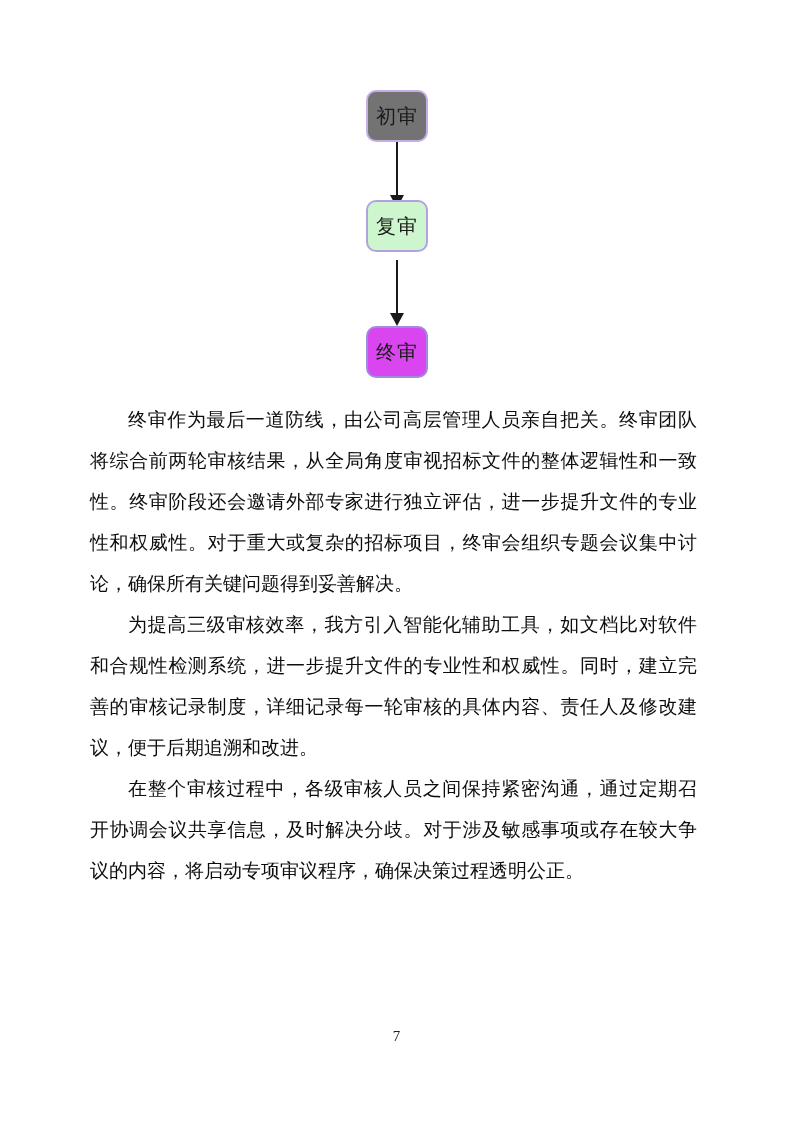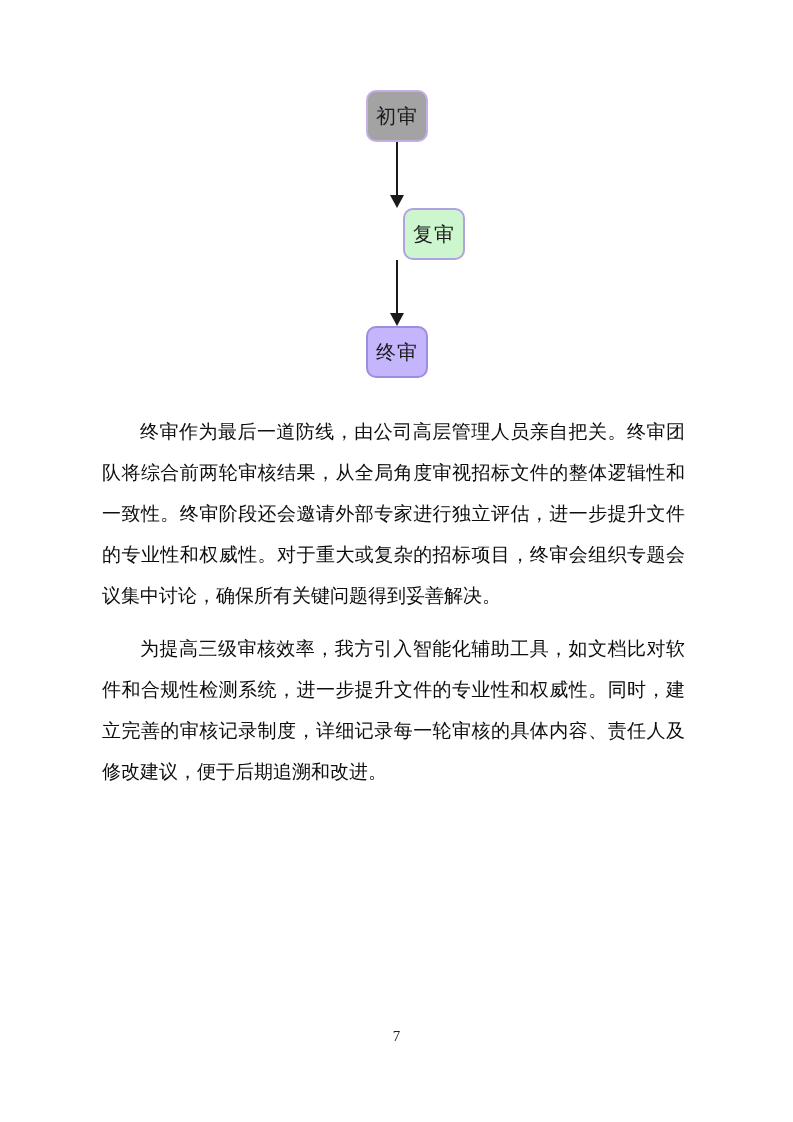--- a/index.html
+++ b/index.html
@@ -23,21 +23,21 @@
     border: 2px solid #b0a0e0;
     border-radius: 10px;
     display: flex;
     align-items: center;
     justify-content: center;
     font-size: 20px;
     color: #1a1a1a;
     letter-spacing: 1px;
   }
   .node-1 { top: 90px; }
-  .node-2 { top: 208px; margin-left: 37px; }
+  .node-2 { top: 200px; }
   .node-3 { top: 326px; }
 
   .flow-arrow { position: absolute; left: 397px; width: 0; }
   .arrow-1 { top: 142px; }
   .arrow-2 { top: 260px; }
   .flow-arrow .shaft {
     width: 2px;
     height: 53px;
     margin-left: -1px;
     background: #1a1a1a;
@@ -51,21 +51,21 @@
   }
 
   
   .content {
     position: absolute;
     left: 90px;
     top: 399px;
     width: 607px;
   }
   .content p {
-    margin: 12px;
+    margin: 0;
     font-size: 19px;
     line-height: 41px;
     text-indent: 38px;
     text-align: justify;
     text-justify: inter-ideograph;
     color: #0d0d0d;
   }
 
   
   .page-number {
@@ -76,42 +76,43 @@
     text-align: center;
     font-size: 15px;
     color: #222222;
   }
 </style>
 </head>
 <body>
 
 <div class="page">
 
-  <div class="flow-node node-1" style="background: #a3a3a3; border-color: rgb(196, 174, 230);">
+  <div class="flow-node node-1" style="background: #737373; border-color: rgb(196, 174, 230);">
     <span>初审</span>
   </div>
 
   <div class="flow-arrow arrow-1">
     <div class="shaft" style="background: rgb(26, 26, 26);"></div>
     <div class="head" style="border-top-color: rgb(26, 26, 26);"></div>
   </div>
 
   <div class="flow-node node-2" style="background: rgb(205, 246, 206); border-color: rgb(178, 162, 226);">
     <span>复审</span>
   </div>
 
   <div class="flow-arrow arrow-2">
     <div class="shaft" style="background: rgb(26, 26, 26);"></div>
     <div class="head" style="border-top-color: rgb(26, 26, 26);"></div>
   </div>
 
-  <div class="flow-node node-3" style="background: #c4b5fd; border-color: rgb(157, 140, 224);">
+  <div class="flow-node node-3" style="background: #d946ef; border-color: rgb(157, 140, 224);">
     <span>终审</span>
   </div>
 
   <div class="content">
     <p>终审作为最后一道防线，由公司高层管理人员亲自把关。终审团队将综合前两轮审核结果，从全局角度审视招标文件的整体逻辑性和一致性。终审阶段还会邀请外部专家进行独立评估，进一步提升文件的专业性和权威性。对于重大或复杂的招标项目，终审会组织专题会议集中讨论，确保所有关键问题得到妥善解决。</p>
     <p>为提高三级审核效率，我方引入智能化辅助工具，如文档比对软件和合规性检测系统，进一步提升文件的专业性和权威性。同时，建立完善的审核记录制度，详细记录每一轮审核的具体内容、责任人及修改建议，便于后期追溯和改进。</p>
+    <p>在整个审核过程中，各级审核人员之间保持紧密沟通，通过定期召开协调会议共享信息，及时解决分歧。对于涉及敏感事项或存在较大争议的内容，将启动专项审议程序，确保决策过程透明公正。</p>
   </div>
 
   <div class="page-number">7</div>
 
 </div>
 
 </body></html>

